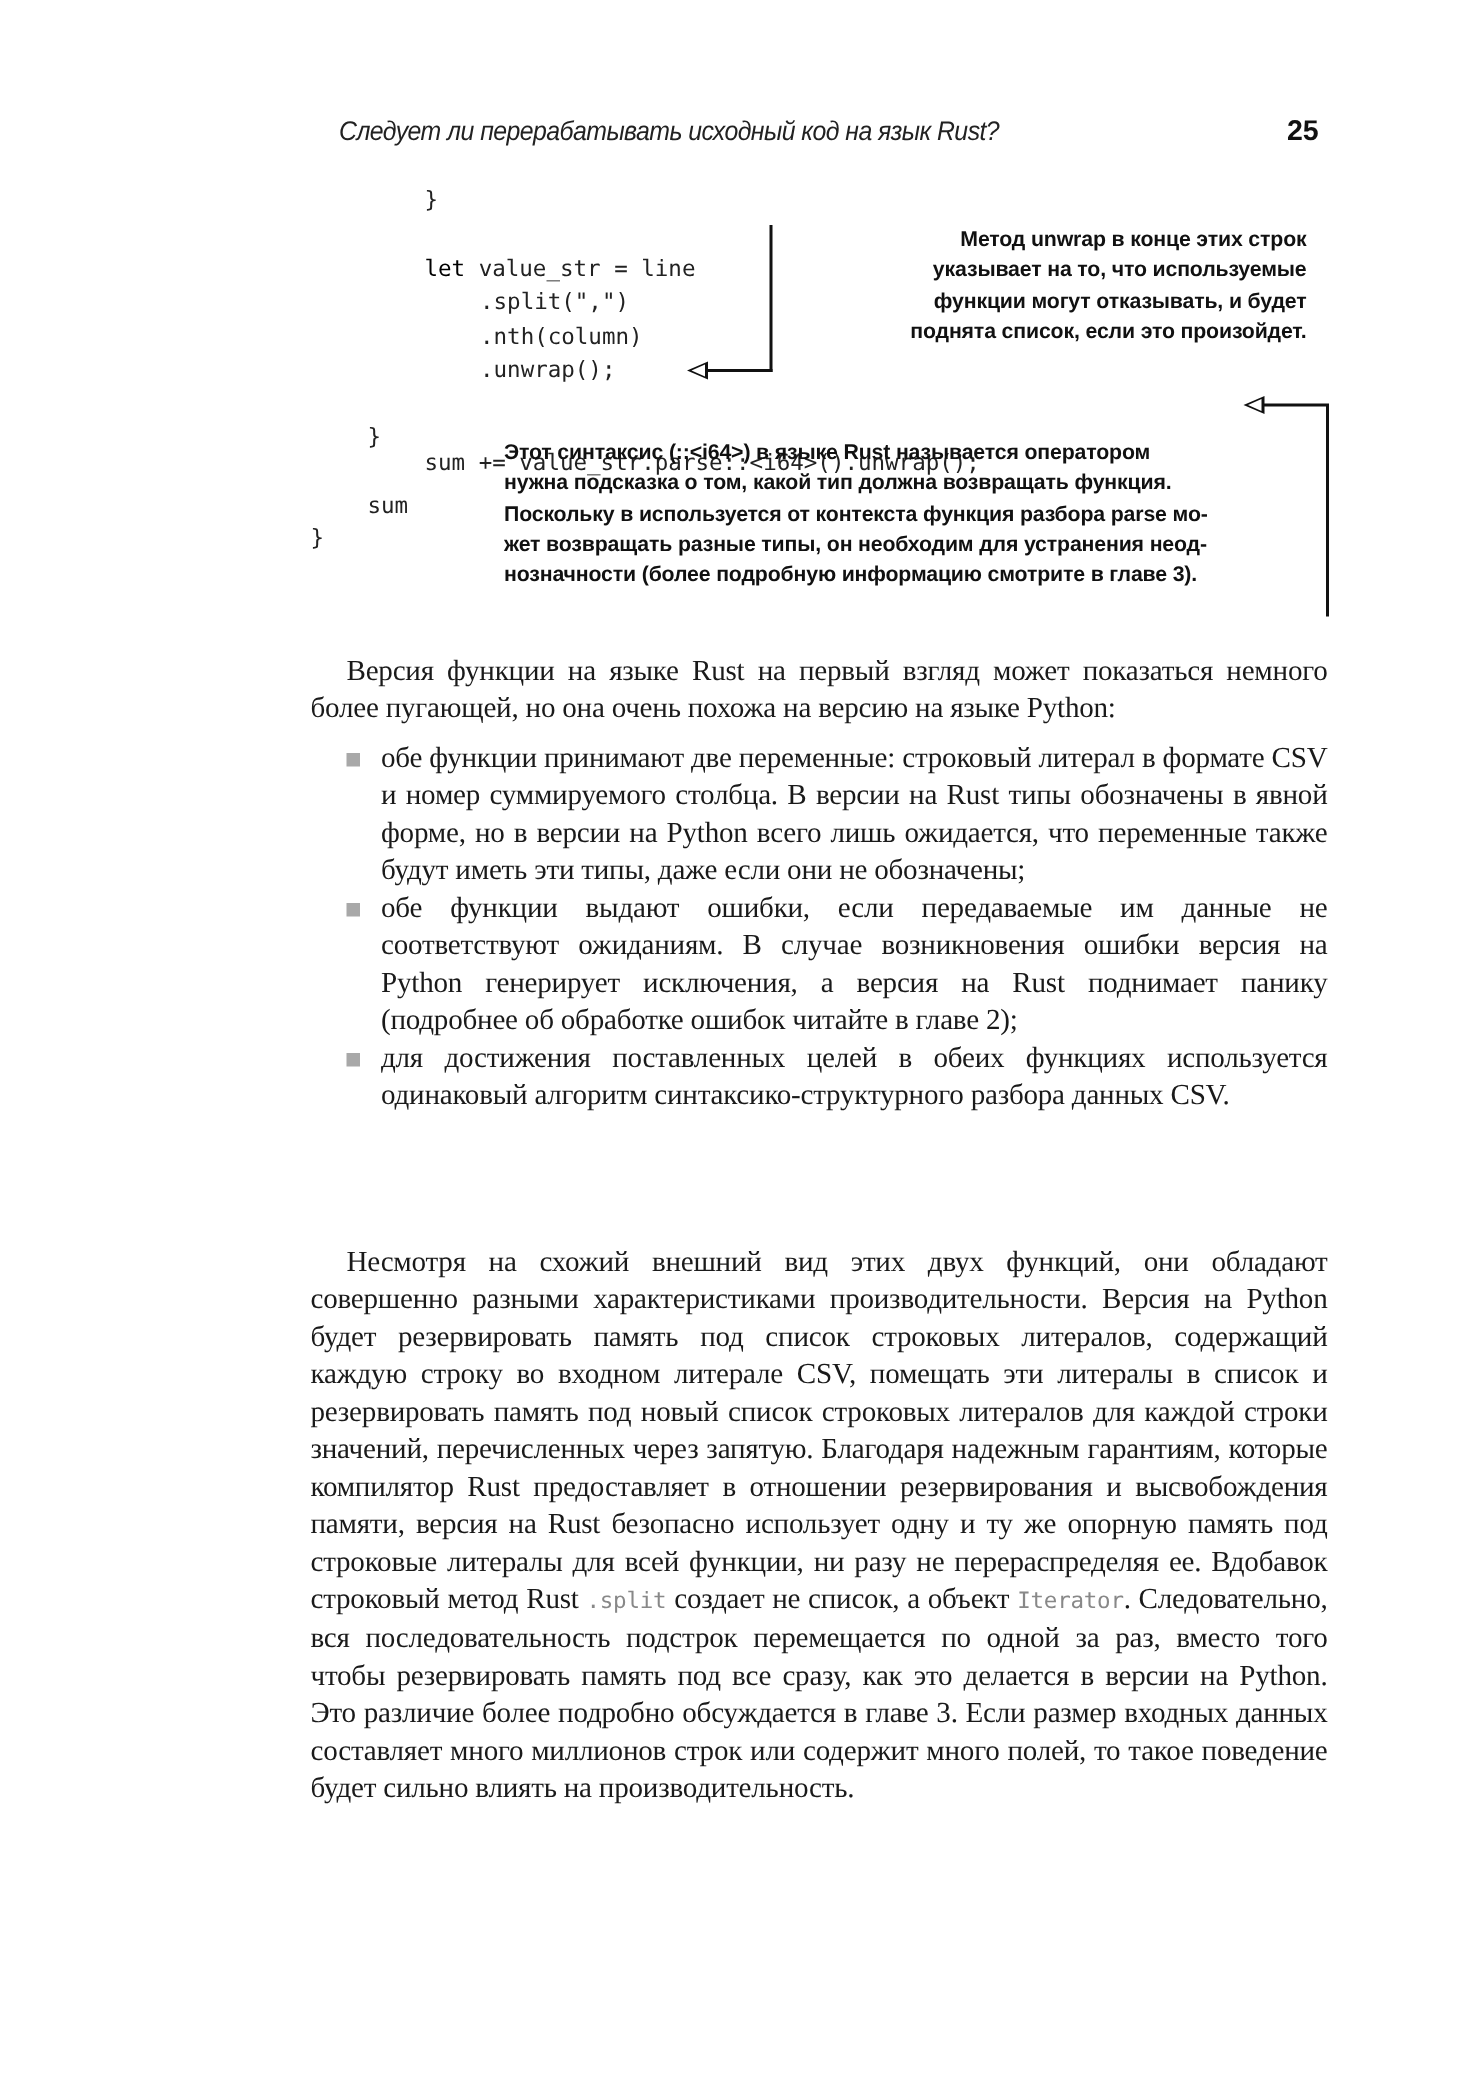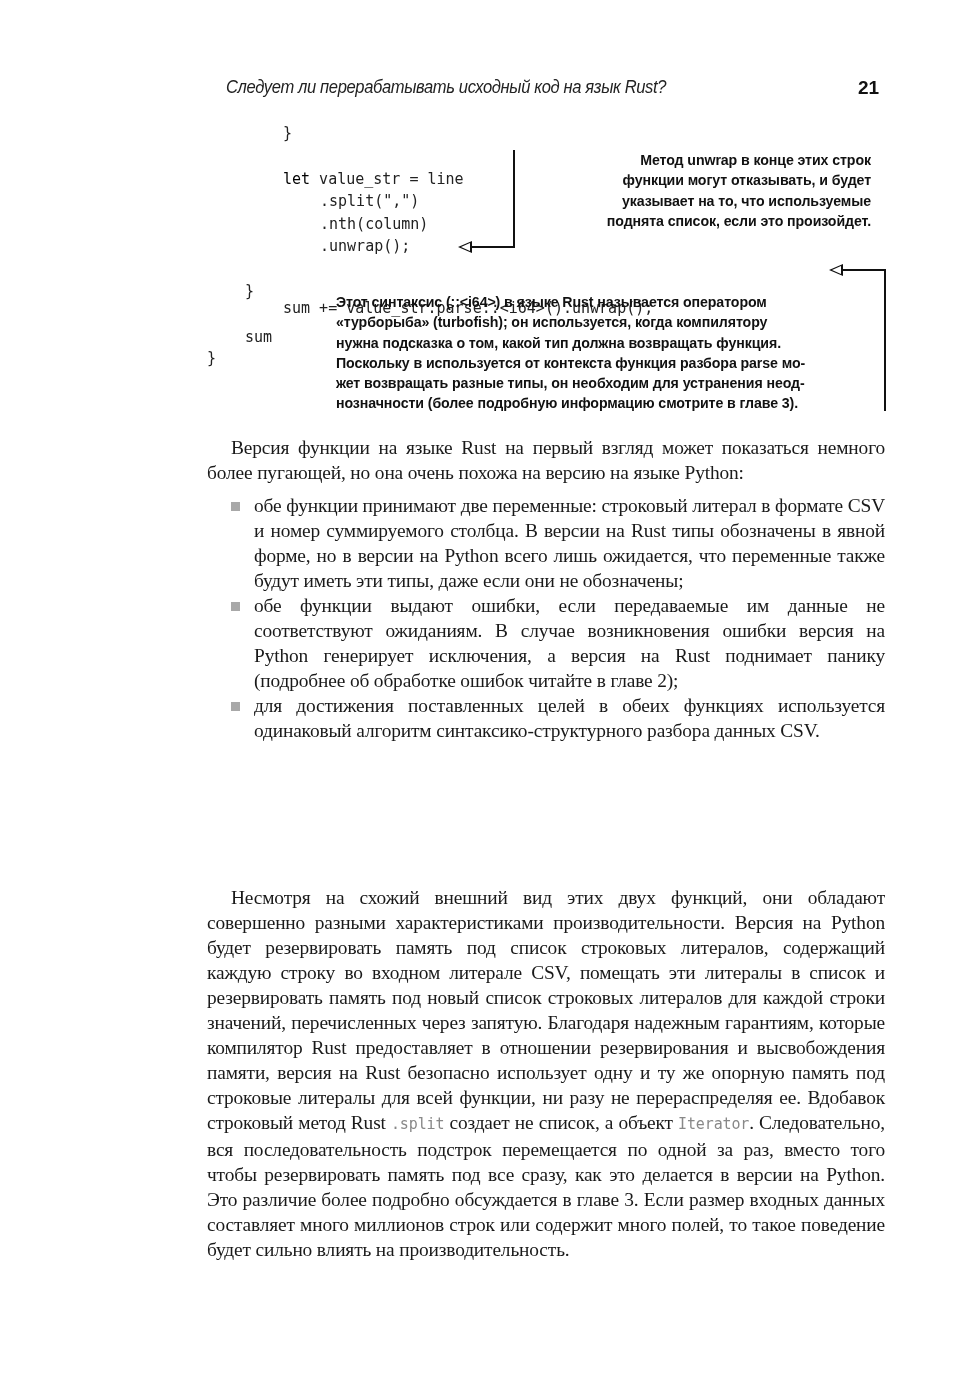--- a/index.html
+++ b/index.html
@@ -43,53 +43,52 @@
     .bullets { position: absolute; left: 231px; width: 654px; top: 493px;
       font-family: "Liberation Serif", serif; font-size: 19.4px; line-height: 25px; color: #1a1a1a; letter-spacing: -0.15px; }
     .bullet-item { position: relative; padding-left: 23px; text-align: justify; }
     .bullet-mark { position: absolute; left: 0; top: 9px; width: 9px; height: 9px; background: #a8a8a8; }
     .inline-code { font-family: "DejaVu Sans Mono", monospace; font-size: 15px; color: #888; }
   </style>
 </head>
 <body>
 
 <div class="header-title">Следует ли перерабатывать исходный код на язык Rust?</div>
-<div class="page-number">21</div>
+<div class="page-number">25</div>
 
 <div>
   <div class="code-line" style="left:283px; top:123px;">}</div>
   <div class="code-line" style="left:283px; top:169px;"><span class="code-kw">let</span><span> value_str = line</span></div>
   <div class="code-line" style="left:320px; top:191px;">.split(",")</div>
   <div class="code-line" style="left:320px; top:214px;text-align:center;">.nth(column)</div>
   <div class="code-line" style="left:320px; top:236px;">.unwrap();</div>
   <div class="code-line" style="left:283px; top:259px;margin-top:39px;">sum += value_str.parse::&lt;i64&gt;().unwrap();</div>
   <div class="code-line" style="left:245px; top:281px;">}</div>
   <div class="code-line" style="left:245px; top:327px;">sum</div>
   <div class="code-line" style="left:207px; top:348px;">}</div>
 </div>
 
 <div>
   <div class="line" style="left:513px; top:150px; width:2px; height:98px;"></div>
   <div class="line" style="left:470px; top:246px; width:45px; height:2px;"></div>
   <div class="arrowhead" style="left:458px; top:241px;"></div>
   <div class="annot" style="left:531px; top:150px; width:340px;text-align:right;">
     <div>Метод unwrap в конце этих строк</div>
+    <div>указывает на то, что используемые</div>
     <div>функции могут отказывать, и будет</div>
-    <div>указывает на то, что используемые</div>
     <div>поднята список, если это произойдет.</div>
   </div>
 </div>
 
 <div>
   <div class="line" style="left:884px; top:270px; width:2px; height:141px;"></div>
   <div class="line" style="left:842px; top:269px; width:44px; height:2px;"></div>
   <div class="arrowhead" style="left:829px; top:264px;"></div>
   <div class="annot" style="left:336px; top:292px; width:555px;">
     <div>Этот синтаксис (::&lt;i64&gt;) в языке Rust называется оператором</div>
-    <div>«турборыба» (turbofish); он используется, когда компилятору</div>
     <div>нужна подсказка о том, какой тип должна возвращать функция.</div>
     <div>Поскольку в используется от контекста функция разбора parse мо-</div>
     <div>жет возвращать разные типы, он необходим для устранения неод-</div>
     <div>нозначности (более подробную информацию смотрите в главе 3).</div>
   </div>
 </div>
 
 <div class="body-text para" style="top:435px;">
   <p>Версия функции на языке Rust на первый взгляд может показаться немного более пугающей, но она очень похожа на версию на языке Python:</p>
 </div>
@@ -102,15 +101,15 @@
   <div class="bullet-item">
     <span class="bullet-mark"></span>
     <span>обе функции выдают ошибки, если передаваемые им данные не соответствуют ожиданиям. В случае возникновения ошибки версия на Python генерирует исключения, а версия на Rust поднимает панику (подробнее об обработке ошибок читайте в главе 2);</span>
   </div>
   <div class="bullet-item">
     <span class="bullet-mark"></span>
     <span>для достижения поставленных целей в обеих функциях используется одинаковый алгоритм синтаксико-структурного разбора данных CSV.</span>
   </div>
 </div>
 
-<div class="body-text para" style="top:885px;">
+<div class="body-text para" style="top:829px;">
   <p><span>Несмотря на схожий внешний вид этих двух функций, они обладают совершенно разными характеристиками производительности. Версия на Python будет резервировать память под список строковых литералов, содержащий каждую строку во входном литерале CSV, помещать эти литералы в список и резервировать память под новый список строковых литералов для каждой строки значений, перечисленных через запятую. Благодаря надежным гарантиям, которые компилятор Rust предоставляет в отношении резервирования и высвобождения памяти, версия на Rust безопасно использует одну и ту же опорную память под строковые литералы для всей функции, ни разу не перераспределяя ее. Вдобавок строковый метод Rust </span><span class="inline-code">.split</span><span> создает не список, а объект </span><span class="inline-code">Iterator</span><span>. Следовательно, вся последовательность подстрок перемещается по одной за раз, вместо того чтобы резервировать память под все сразу, как это делается в версии на Python. Это различие более подробно обсуждается в главе 3. Если размер входных данных составляет много миллионов строк или содержит много полей, то такое поведение будет сильно влиять на производительность.</span></p>
 </div>
 
 </body></html>

